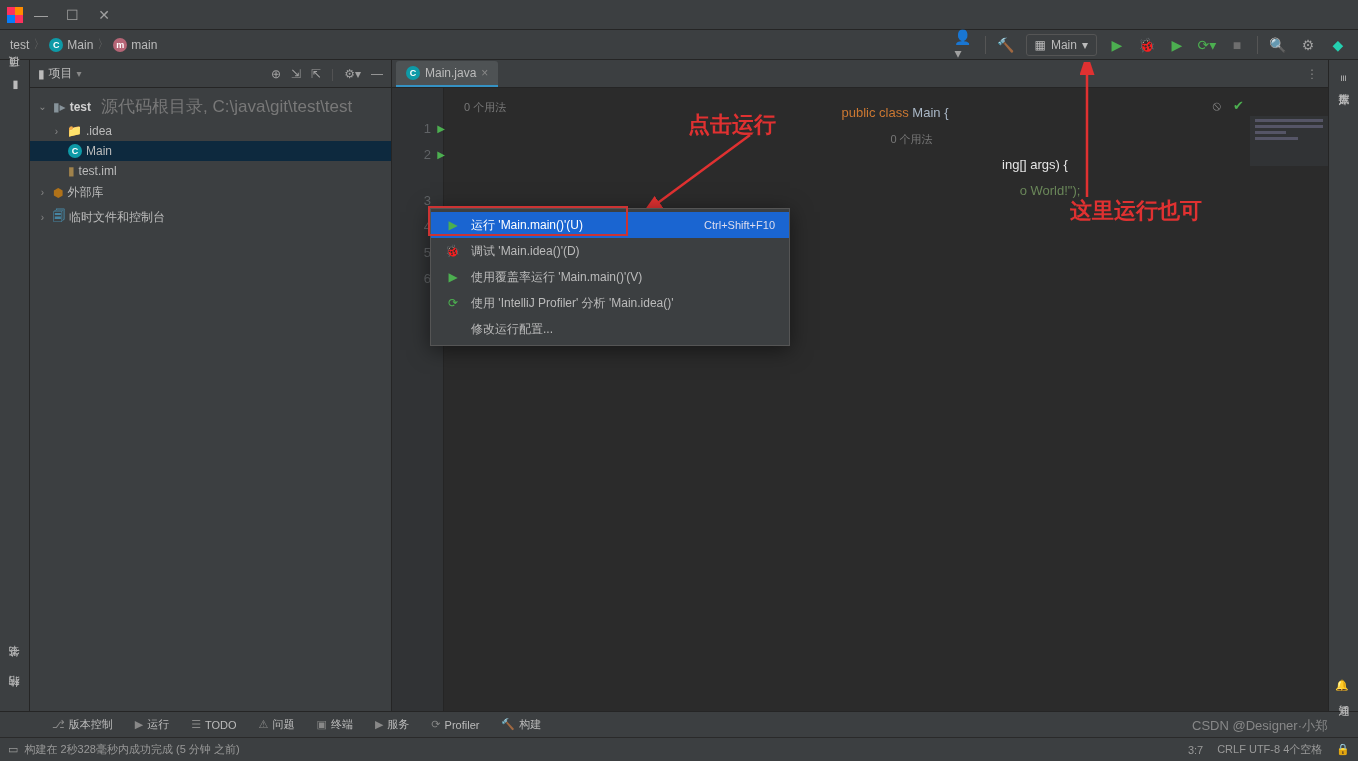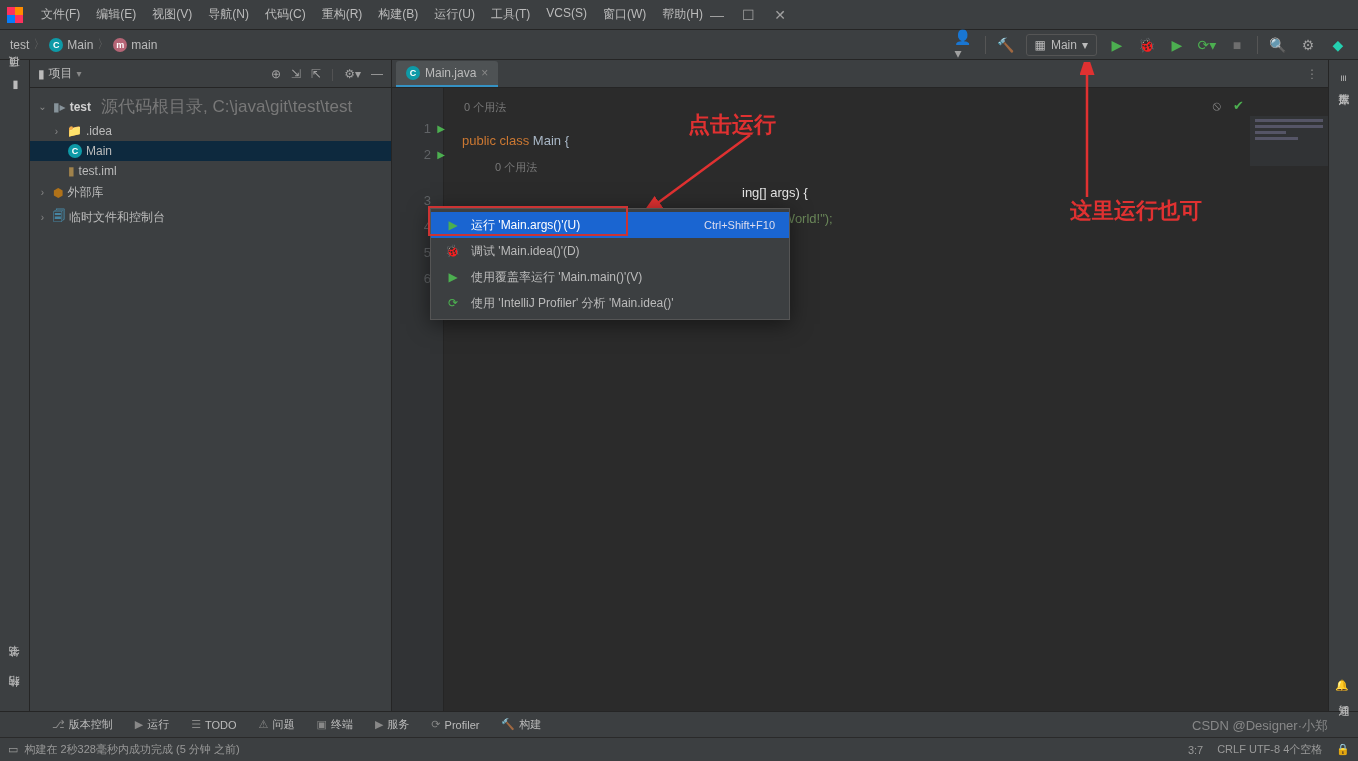--- a/index.html
+++ b/index.html
@@ -51,21 +51,21 @@
 
 .editor-area { flex:1; background:#2b2b2b; display:flex; flex-direction:column; position:relative;}
 .editor-tabs { height:28px; background:#3c3f41; display:flex; align-items:flex-end; border-bottom:1px solid #252525; padding-left:4px; }
 .editor-tab { height:26px; background:#4e5254; padding: 0 10px; display:flex; align-items:center; gap:5px; border-radius:3px 3px 0 0; border-bottom:2px solid #3592c4;}
 .tab-close { color:#888; font-size:12px; }
 .editor-content { flex:1; position:relative; font-family: "JetBrains Mono", Consolas, monospace; font-size:13px; line-height:26px; }
 .gutter-col { position:absolute; left:0; top:0; width:52px; height:100%; background:#313335; border-right:1px solid #252525; text-align:right; color:#606366; padding-top:28px;}
 .gutter-col div { height:26px; padding-right: 12px; position:relative; }
 .gutter-run { position:absolute; right:-2px; color:#4caf50; font-size:10px;}
 .hint-line { position:absolute; left:72px; top:6px; color:#787878; font-size:11px;}
-.code-lines { padding-left: 70px; padding-top:40px; color:#a9b7c6;}
+.code-lines { padding-left: 70px; padding-top:12px; color:#a9b7c6;text-align:center;}
 .code-lines div { height:26px;}
 .kw { color:#cc7832; }
 .cls { color:#a9b7c6; }
 .str { color:#6a8759; }
 .param { color:#e5e5e5; }
 .codehint { color:#787878; font-size:11px; padding-left:33px;}
 
 
 .right-gutter { width:30px; background:#3c3f41; display:flex; flex-direction:column; align-items:center; justify-content:space-between; border-left:1px solid #252525; padding: 10px 0;}
 .right-gutter .vtext2 { writing-mode: vertical-rl; color:#bbbbbb; font-size:11px; padding:5px 0; display:flex; align-items:center; gap:4px;}
@@ -112,34 +112,20 @@
 <body>
 
 <div class="title-bar">
   <span class="logo-icon">
     <svg width="16" height="16">
         <rect width="16" height="16" fill="#fe315d"></rect>
         <rect x="8" width="8" height="8" fill="#ff8c00"></rect>
         <rect y="8" width="8" height="8" fill="#087cfa"></rect>
       </svg>
   </span>
-  <div class="menu-bar">
-    <span class="menu-item">文件(F)</span>
-    <span class="menu-item">编辑(E)</span>
-    <span class="menu-item">视图(V)</span>
-    <span class="menu-item">导航(N)</span>
-    <span class="menu-item">代码(C)</span>
-    <span class="menu-item">重构(R)</span>
-    <span class="menu-item">构建(B)</span>
-    <span class="menu-item">运行(U)</span>
-    <span class="menu-item">工具(T)</span>
-    <span class="menu-item">VCS(S)</span>
-    <span class="menu-item">窗口(W)</span>
-    <span class="menu-item">帮助(H)</span>
-  </div>
   <div class="win-controls">
     <span class="win-btn">—</span>
     <span class="win-btn">☐</span>
     <span class="win-btn">✕</span>
   </div>
 </div>
 
 <div class="nav-row">
   <div class="breadcrumb">
     <span>test</span>
@@ -289,34 +275,38 @@
           <span>🔔</span>
           <span>通知</span>
         </div>
     </div>
   </div>
 </div>
 
 <div class="context-menu">
   <div class="ctx-row selected">
     <span class="ctx-icon green">▶</span>
-    <span>运行 'Main.args()'(U)</span>
+    <span>运行 'Main.main()'(U)</span>
     <span class="ctx-shortcut">Ctrl+Shift+F10</span>
   </div>
   <div class="ctx-row">
     <span class="ctx-icon bug">🐞</span>
     <span>调试 'Main.idea()'(D)</span>
   </div>
   <div class="ctx-row">
     <span class="ctx-icon green">▶</span>
     <span>使用覆盖率运行  'Main.main()'(V)</span>
   </div>
   <div class="ctx-row">
     <span class="ctx-icon green">⟳</span>
     <span>使用 'IntelliJ Profiler' 分析  'Main.idea()'</span>
+  </div>
+  <div class="ctx-row">
+    <span class="ctx-icon"></span>
+    <span>修改运行配置...</span>
   </div>
 </div>
 <div class="ctx-highlight-box"></div>
 
 <div class="annotation" style="left:688px; top:110px;">点击运行</div>
 <div class="annotation" style="left:1070px; top:196px;">这里运行也可</div>
 
 <svg class="arrow-svg" style="left:640px; top:130px;" width="120" height="90">
   <defs>
       <marker id="ah1" markerWidth="10" markerHeight="10" refX="2" refY="3" orient="auto">

